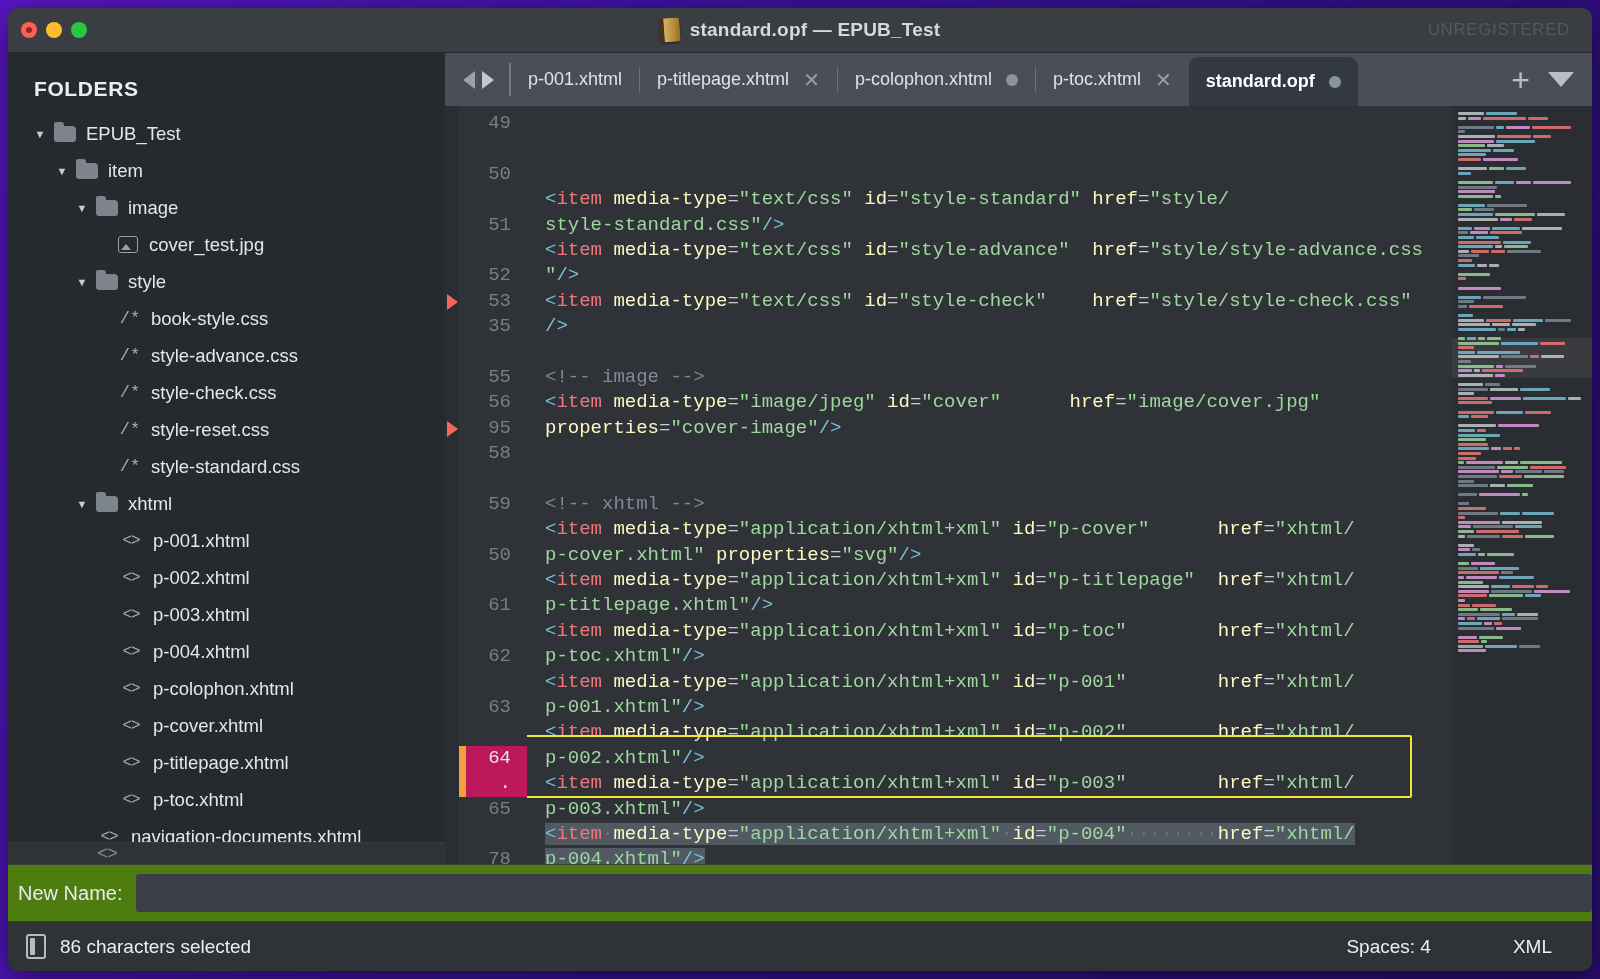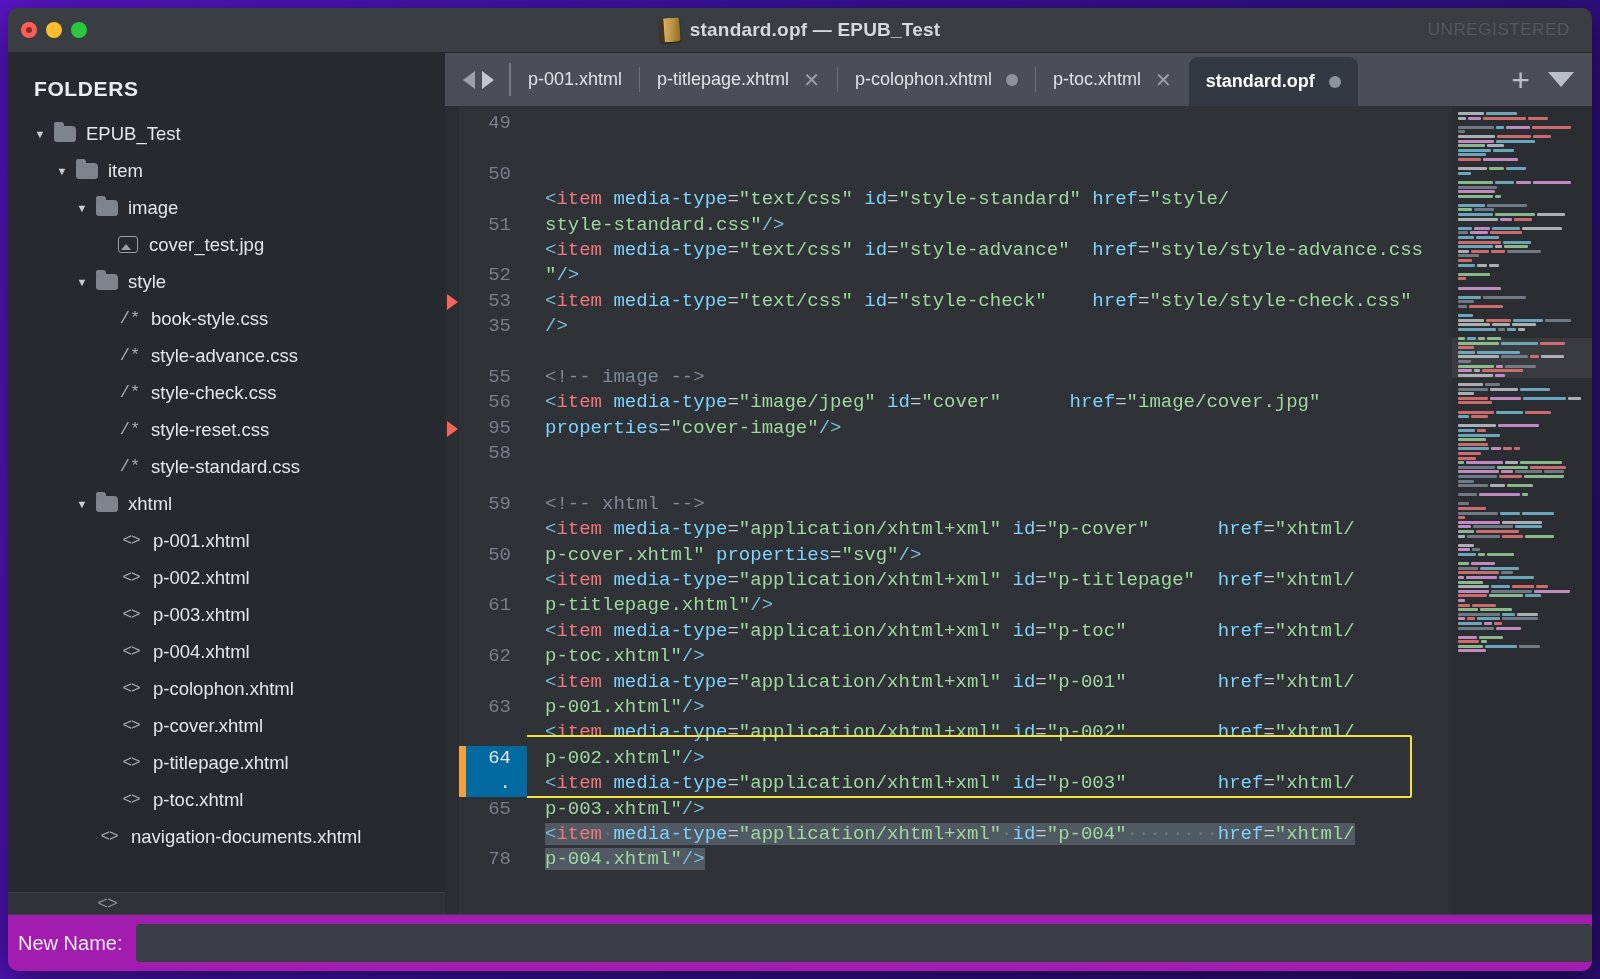--- a/index.html
+++ b/index.html
@@ -177,35 +177,35 @@
         border-top:8px solid transparent; border-bottom:8px solid transparent;
         border-left: 11px solid #f5655b; }
   #linenos {
     width: 68px; min-width: 68px; background:#2f3237;
     padding-top: 5px; text-align: right;
     font-family: "Liberation Mono", monospace;
     font-size: 19px; color:#787f88; position: relative;
   }
   .ln { height: 25.4px; padding-right: 16px; line-height: 25.4px; }
   .ln.spacer { color: transparent; }
-  .ln.cur { background:#0369a1; color:#e2e5e8; border-radius:0; }
+  .ln.cur { background:#be185d; color:#e2e5e8; border-radius:0; }
   #cursor-bar {
     position:absolute; left:0; width:7px; background:#f3a13c;
   }
   #codetext {
     flex: 1; min-width: 0; padding-top: 5px; padding-left: 18px;
     font-family: "Liberation Mono", monospace;
     font-size: 19px; line-height: 25.4px;
     color: #c7ccd2; position: relative; overflow: hidden;
     white-space: pre;
   }
   .cl { height: 25.4px; }
   .tagp  { color:#f2777a; }  
   .brk   { color:#79c0d8; }  
-  .attr  { color:#7dd3fc; }  
+  .attr  { color:#fef9c3; }  
   .str   { color:#9fd89f; }  
   .cmt   { color:#7f8a96; }  
   .eq    { color:#c7ccd2; }
   
   #sel-box {
     position:absolute; border: 2px solid #f2e23a; pointer-events:none;
     border-radius: 2px;
   }
   .sel-hl { background: rgba(120,132,148,.48); }
   .dots { color:#6d767f; }
@@ -215,21 +215,21 @@
     overflow:hidden; padding: 6px 4px 0 6px;
   }
   .mm-line { height: 3px; margin-bottom: 1.6px; display:flex; gap:2px; }
   .mm-seg { height:3px; border-radius:1px; }
   #mm-view {
     position:absolute; left:0; right:0; top:232px; height:40px;
     background: rgba(255,255,255,.07);
   }
   
   #newname {
-    height: 57px; min-height:57px; background:#a21caf;
+    height: 57px; min-height:57px; background:#4d7c0f;
     display:flex; align-items:center; padding: 0 0 0 10px;
     border-top: 1px solid #3a3e43;
   }
   #newname-label { color:#e9ebed; font-size:20px; margin-right: 14px; }
   #newname-input {
     flex:1; height: 38px; background:#3a3f47; border: none;
     border-radius: 3px; margin-right: 0;
     color:#e9ebed; font-size:19px; padding: 0 10px;
     font-family: "Liberation Sans", sans-serif;
     outline: none;
@@ -915,15 +915,23 @@
             </div>
       </div>
     </div>
   </div>
 
   <div id="newname">
     <div id="newname-label">New Name:</div>
     <input id="newname-input" placeholder="" style="">
   </div>
 
+  <div id="statusbar">
+    <div id="status-ico"></div>
+    <div id="status-text">86 characters selected</div>
+    <div id="status-right">
+      <span>Spaces: 4</span>
+      <span>XML</span>
+    </div>
+  </div>
 
  </div>
 </div>
 
 </body></html>

